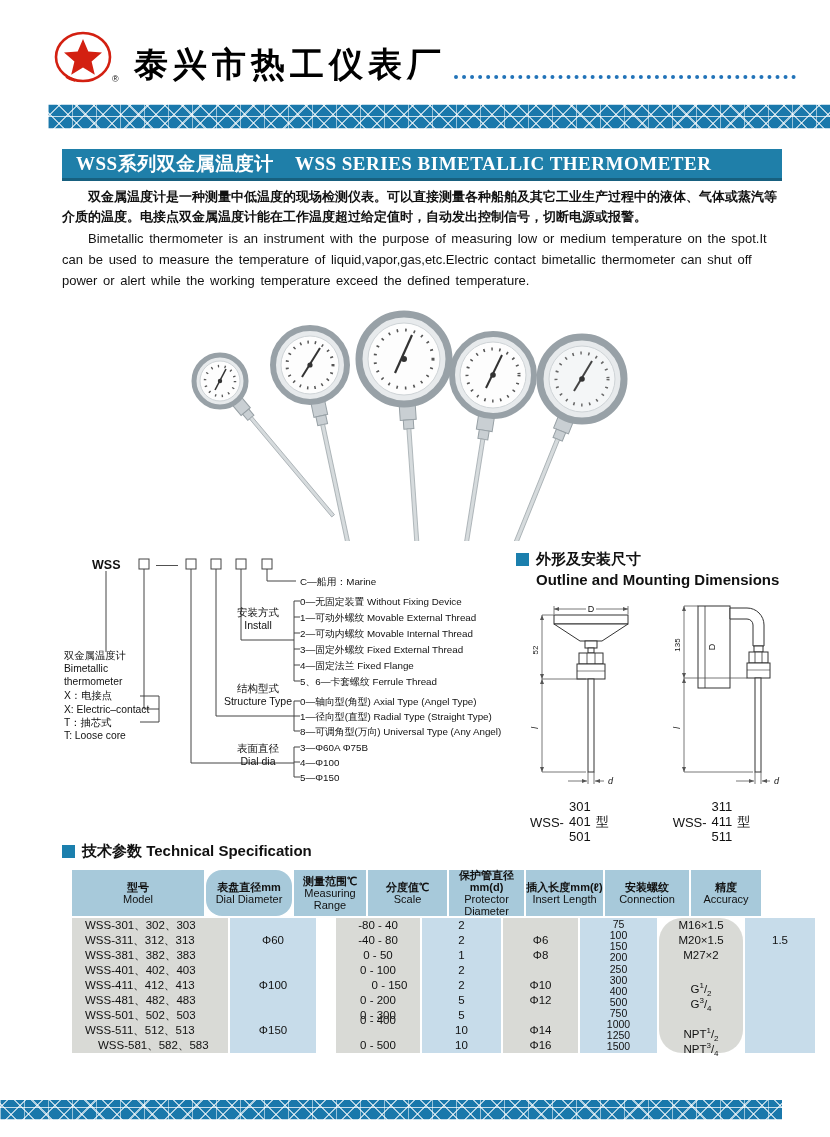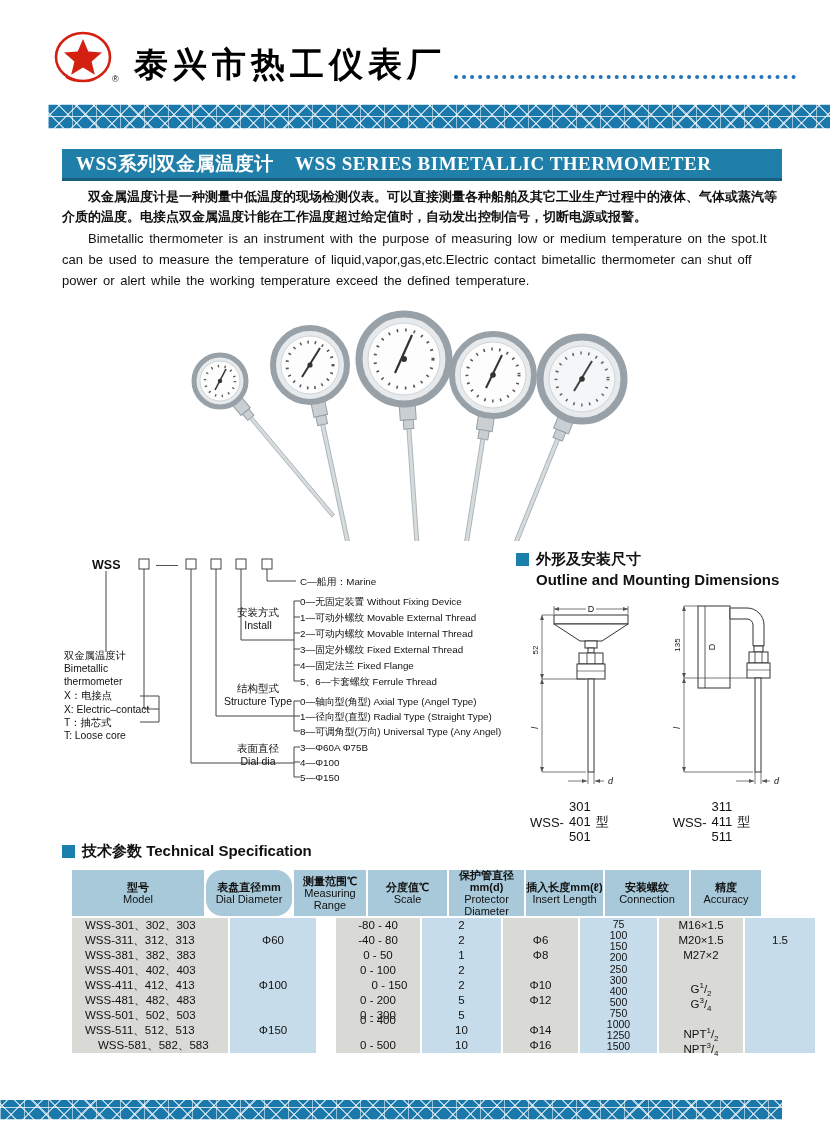--- a/index.html
+++ b/index.html
@@ -403,21 +403,21 @@
               <span>250</span>
               <span>300</span>
               <span>400</span>
               <span>500</span>
               <span>750</span>
               <span>1000</span>
               <span>1250</span>
               <span>1500</span>
             </div>
           </div>
-          <div class="spec-col col-gray" style="width: 84px;">
+          <div class="spec-col col-gray" style="width: 84px; border-radius: 23px;">
             <div class="spec-line" style="top: 0px;">M16×1.5</div>
             <div class="spec-line" style="top: 15px;">M20×1.5</div>
             <div class="spec-line" style="top: 30px;">M27×2</div>
             <div class="spec-line" style="top: 60px;">G<sup>1</sup>/<sub>2</sub></div>
             <div class="spec-line" style="top: 75px;">G<sup>3</sup>/<sub>4</sub></div>
             <div class="spec-line" style="top: 105px;">NPT<sup>1</sup>/<sub>2</sub></div>
             <div class="spec-line" style="top: 120px;">NPT<sup>3</sup>/<sub>4</sub></div>
           </div>
           <div class="spec-col col-blue" style="width: 70px;">
             <div class="spec-line" style="top: 15px;">1.5</div>

